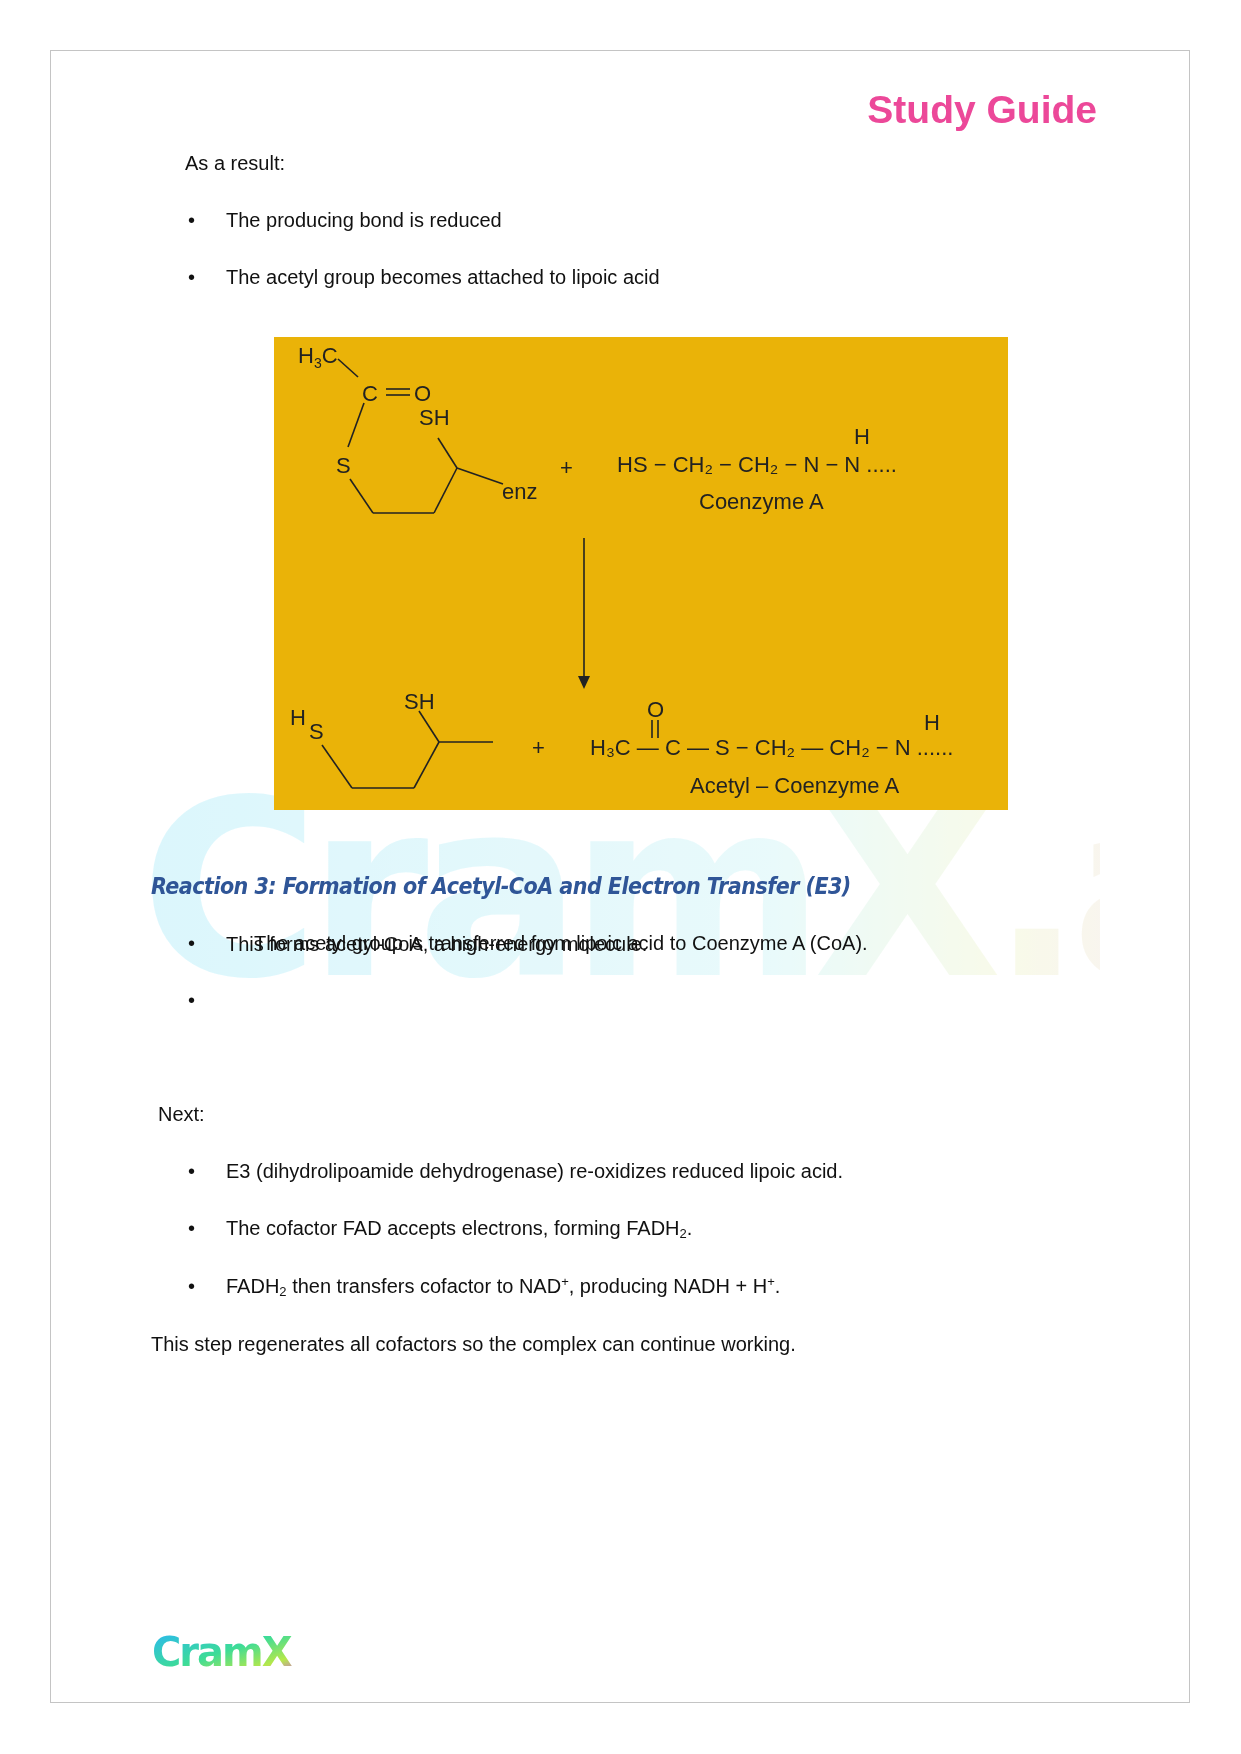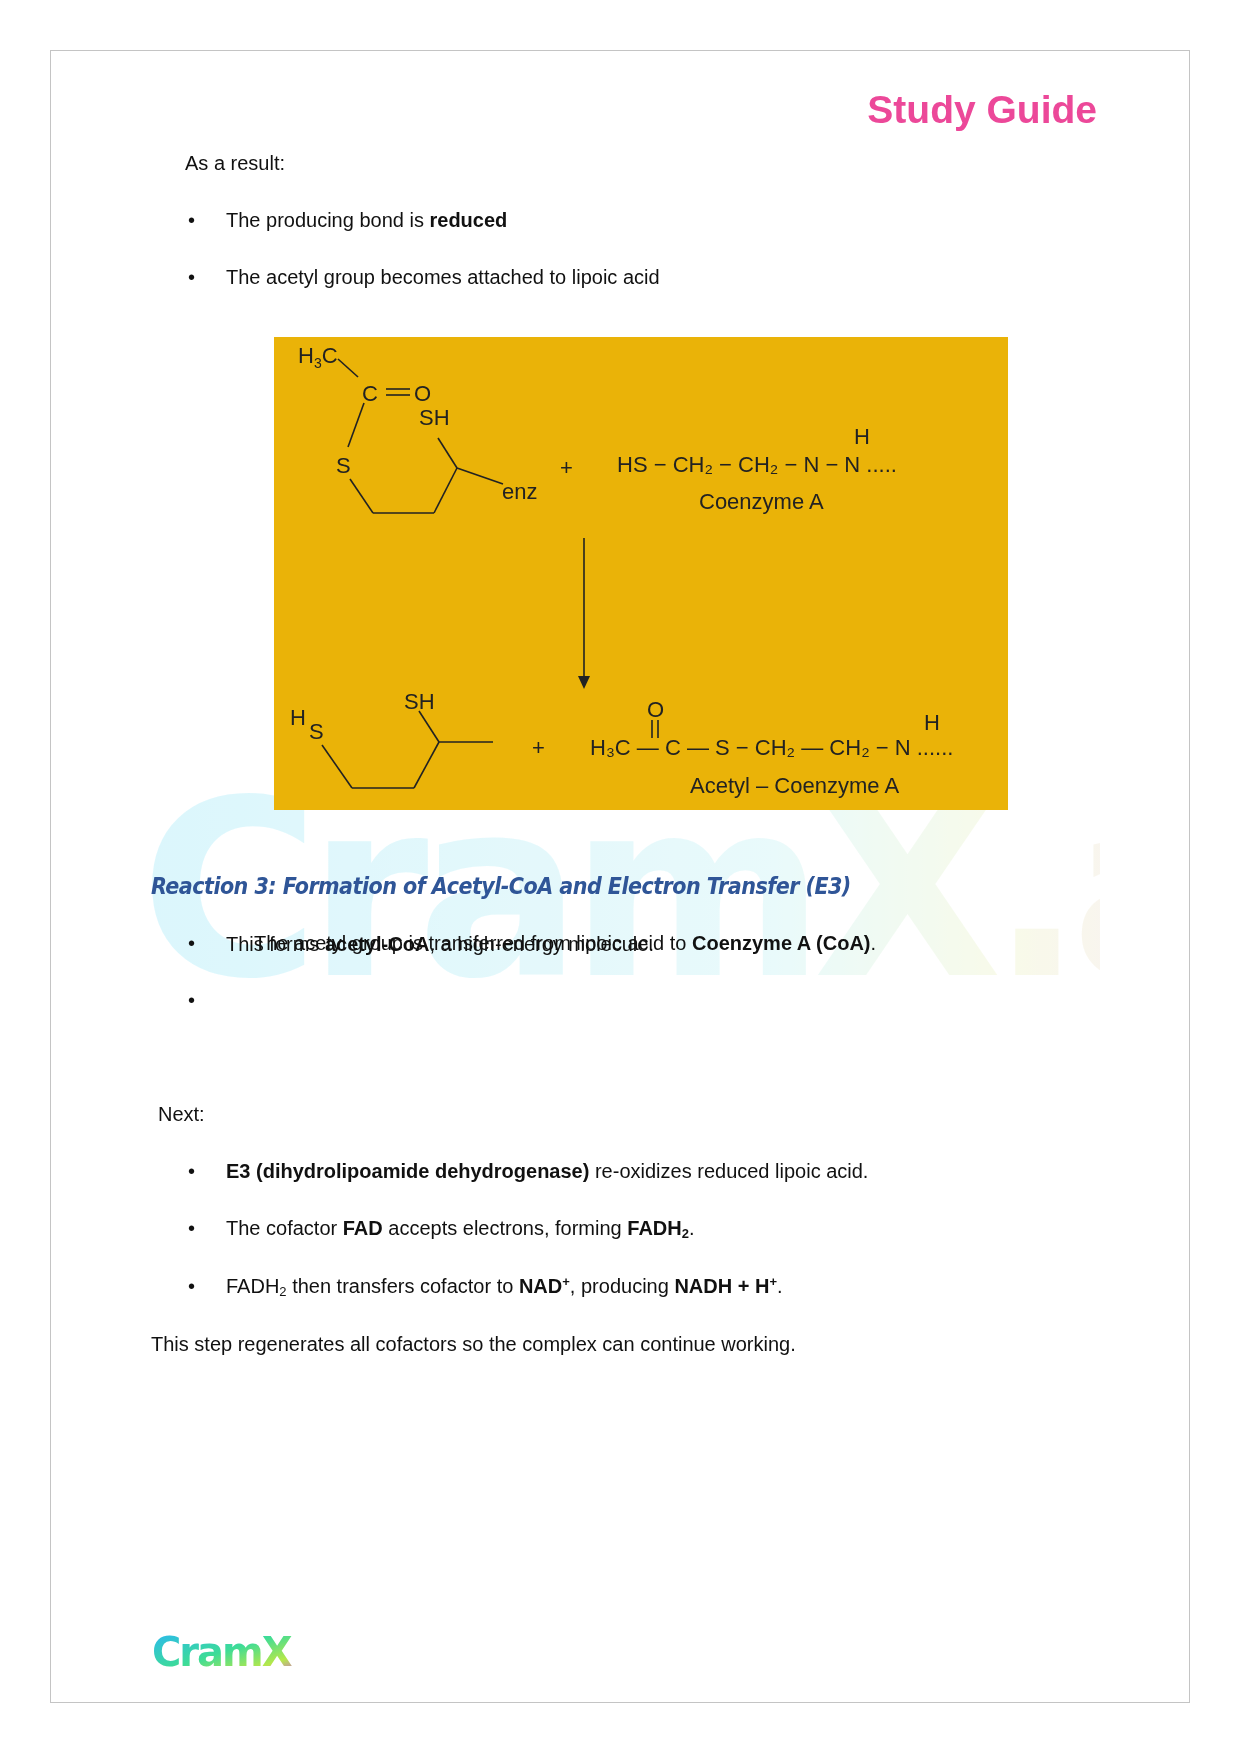--- a/index.html
+++ b/index.html
@@ -5,21 +5,21 @@
   html, body { margin: 0; padding: 0; background: #ffffff; }
   body { width: 1241px; height: 1754px; position: relative; overflow: hidden;
          font-family: "Liberation Sans", sans-serif; color: #111; }
   .page-border { position: absolute; left: 50px; top: 50px; width: 1140px; height: 1653px;
                  border: 1px solid #c4c4c4; box-sizing: border-box; }
   .title { position: absolute; right: 144px; top: 88px; font-size: 39px; font-weight: bold; color: #ec4899; }
   .txt { position: absolute; font-size: 20px; line-height: 24px; white-space: nowrap; }
   .bullet { position: absolute; font-size: 20px; line-height: 24px; }
   .heading { position: absolute; left: 151px; top: 873px; font-size: 23px; font-weight: bold; font-style: italic;
              color: #2f5597; font-family: "DejaVu Sans", sans-serif; letter-spacing: -0.6px; transform: scaleX(0.9); transform-origin: left center; }
-  b { font-weight: bold; }
+  b { font-weight: normal; }
   sub { font-size: 13px; vertical-align: -3px; line-height: 0; }
   sup { font-size: 13px; vertical-align: 7px; line-height: 0; }
   .diagram { position: absolute; left: 274px; top: 337px; width: 734px; height: 473px; background: #eab308; }
   .diagram svg { position: absolute; left: 0; top: 0; }
   .chem { font-family: "Liberation Sans", sans-serif; font-size: 22px; fill: #222; }
   .watermark { position: absolute; left: 150px; top: 775px; width: 950px; height: 235px; pointer-events: none; opacity: 0.55; }
   .logo { position: absolute; left: 150px; top: 1618px; width: 150px; height: 64px; }
 </style>
 </head>
 <body>

